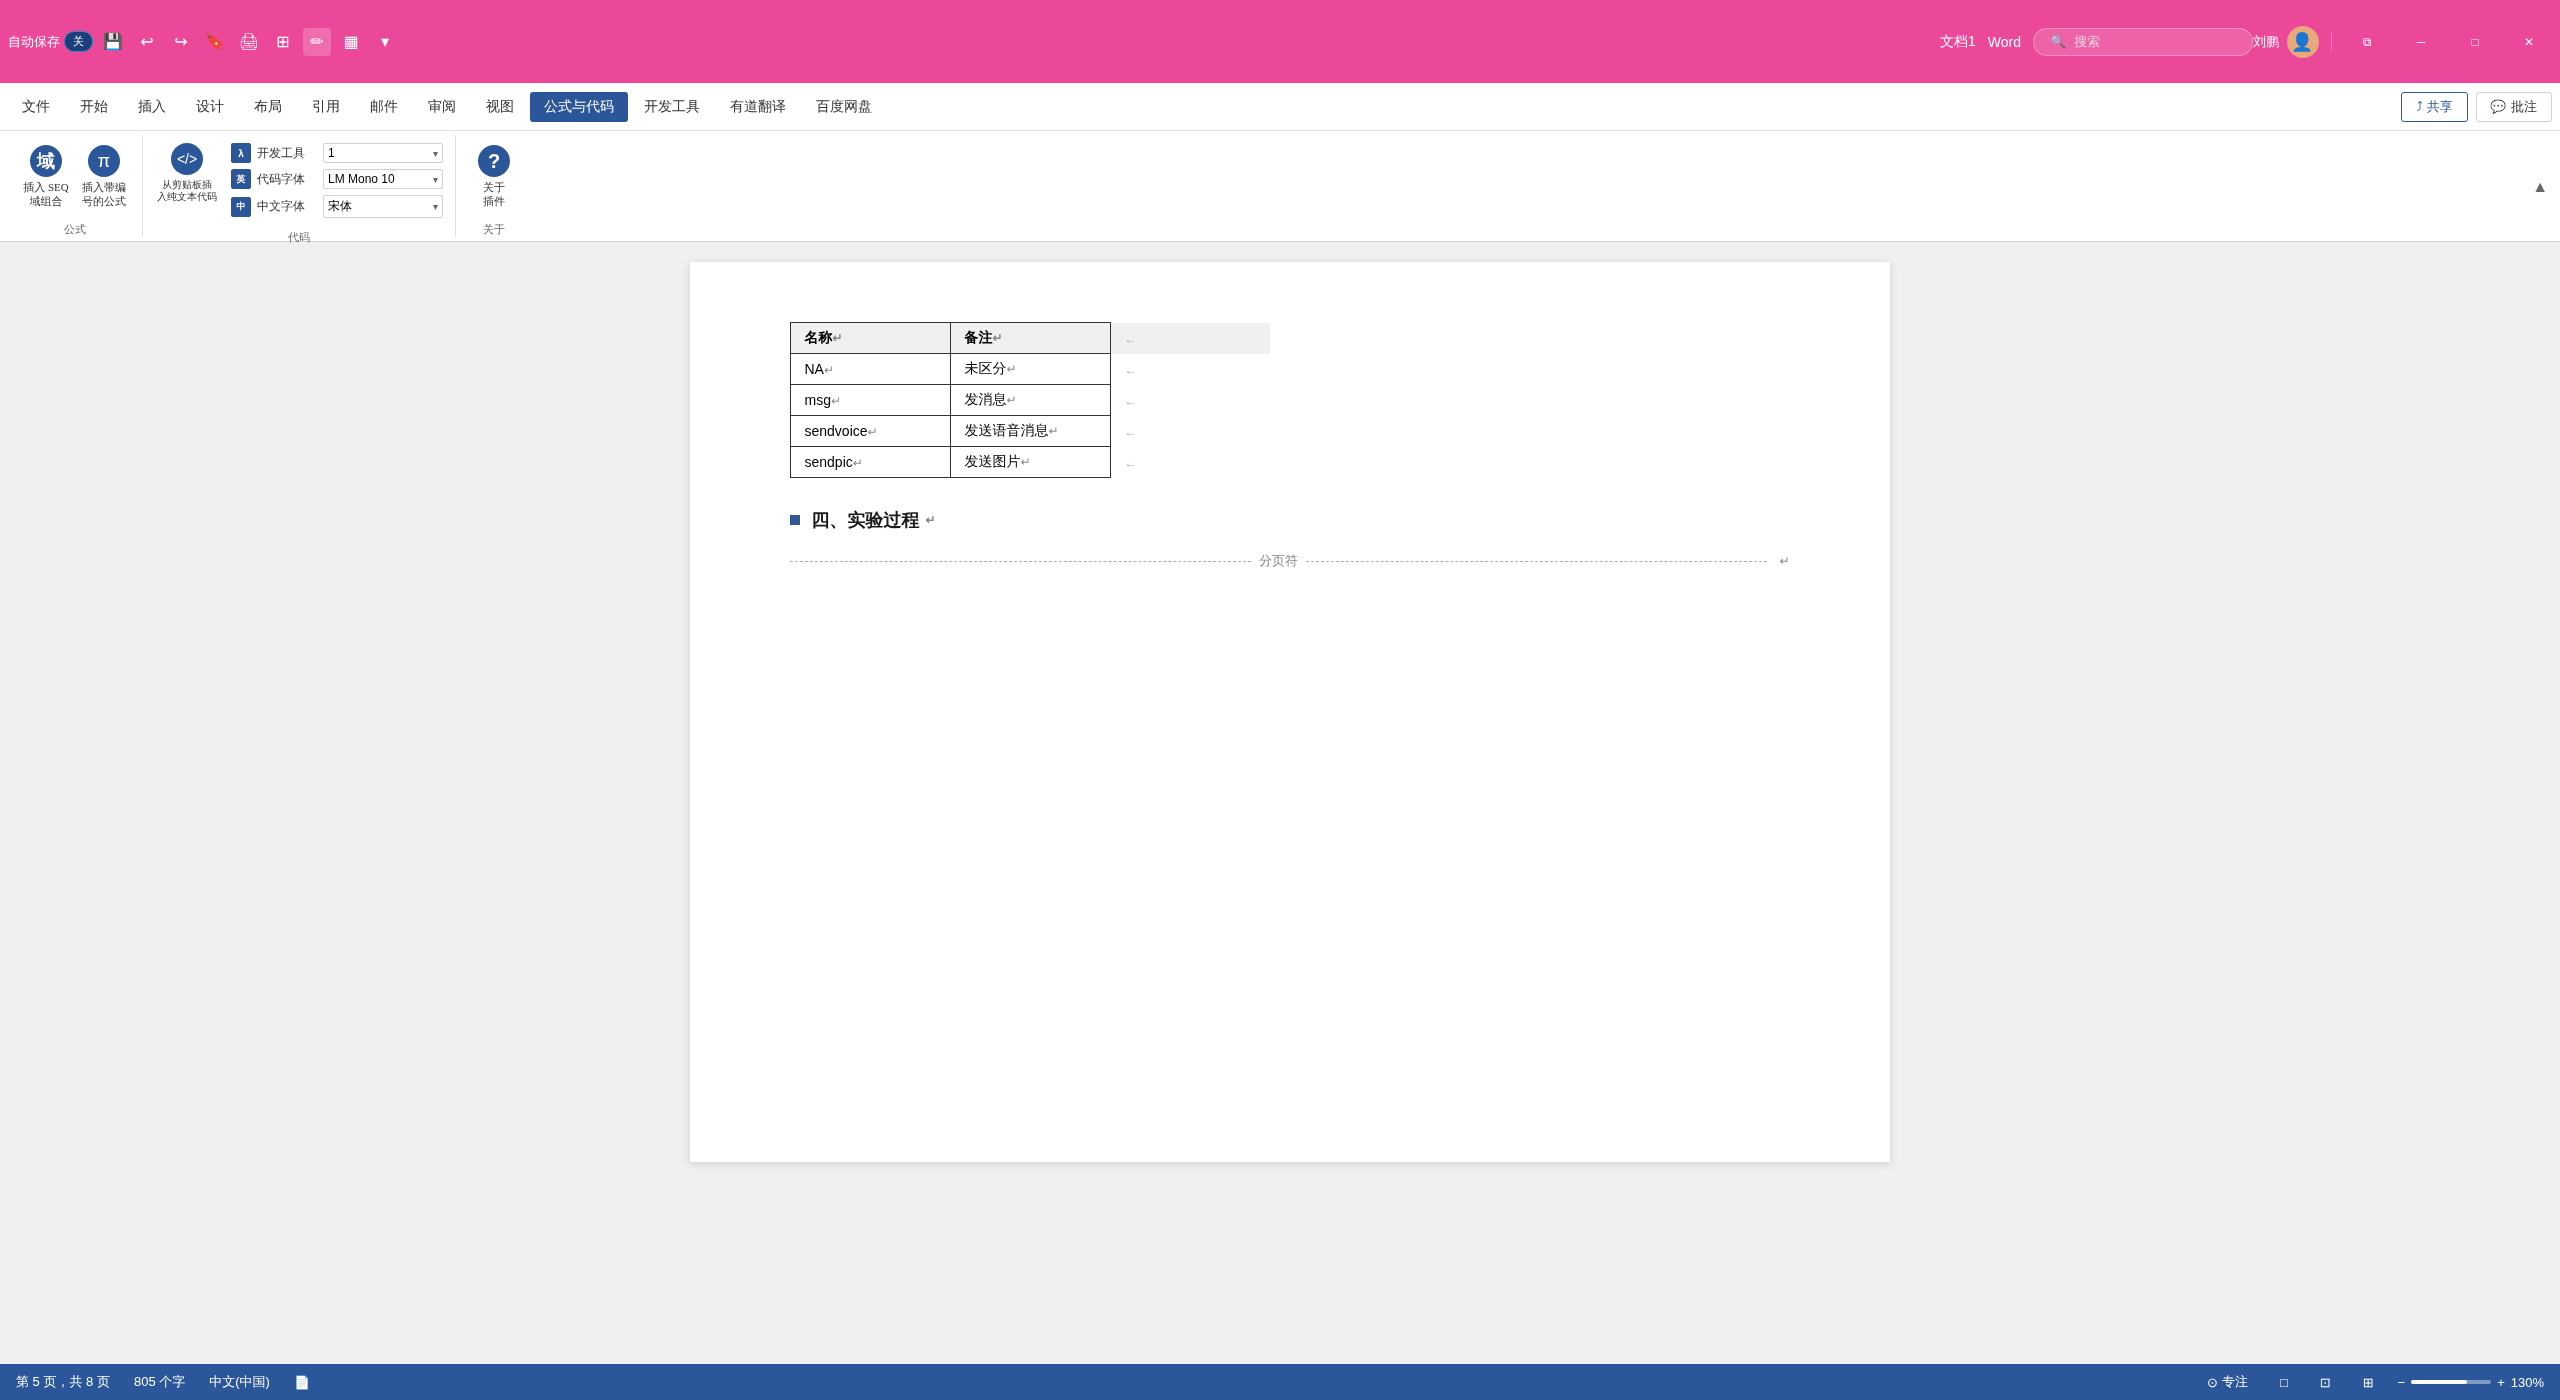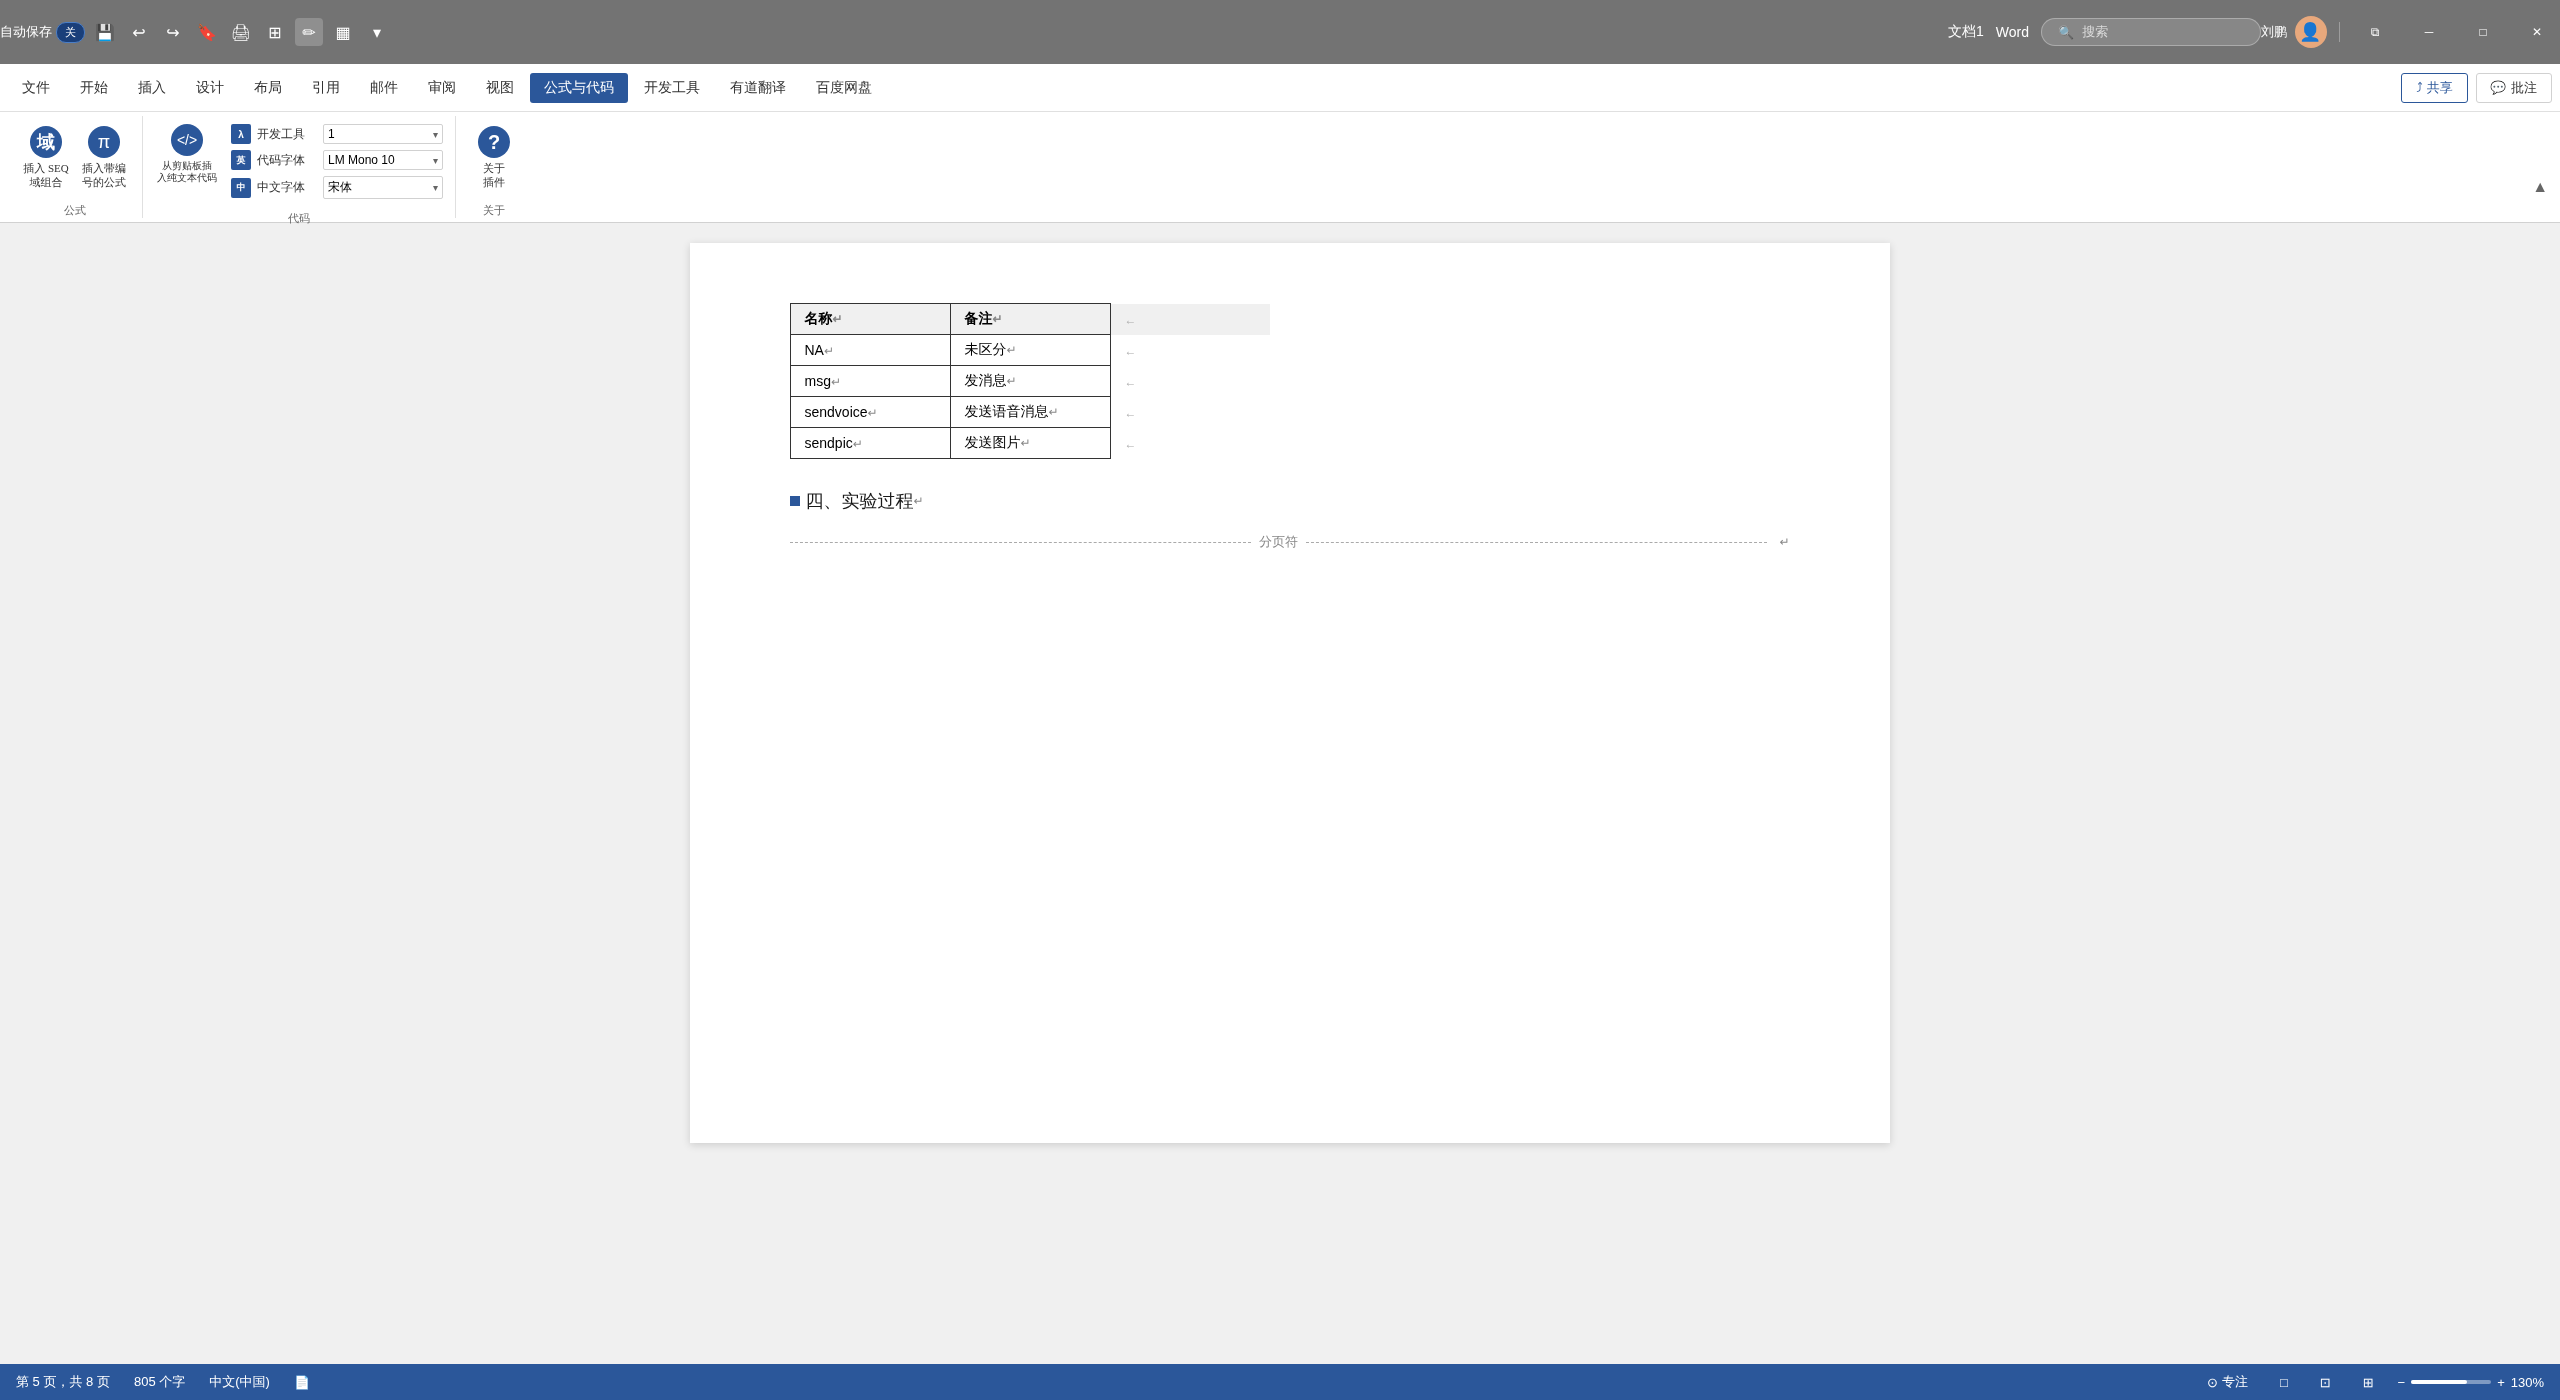--- a/index.html
+++ b/index.html
@@ -7,25 +7,25 @@
       font-family: 'Microsoft YaHei', 'SimSun', Arial, sans-serif;
       background: #f0f0f0;
       width: 2560px;
       height: 1400px;
       overflow: hidden;
       font-size: 14px;
     }
 
     
     #title-bar {
-      background: #737373;
-      height: 64px;
-      display: flex;
-      align-items: center;
-      padding: 0 0;
+      background: #ec4899;
+      height: 83px;
+      display: flex;
+      align-items: center;
+      padding: 0 8px;
       color: white;
     }
     #title-bar .left-section {
       display: flex;
       align-items: center;
       gap: 6px;
       flex: 1;
     }
     .autosave-toggle {
       display: flex;
@@ -298,26 +298,26 @@
       font-weight: bold;
     }
     .return-mark {
       font-size: 12px;
       color: #888;
     }
 
     
     .section-heading {
       font-size: 18px;
-      font-weight: normal;
+      font-weight: bold;
       color: #1a1a1a;
       margin: 30px 0 16px 0;
       display: flex;
       align-items: center;
-      gap: 0;
+      gap: 6px;
     }
     .bullet-square {
       width: 10px;
       height: 10px;
       background: #2b579a;
       display: inline-block;
       margin-right: 6px;
     }
 
     

